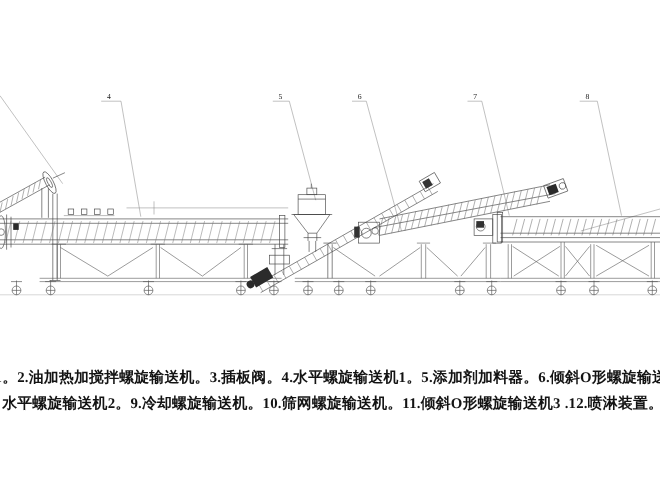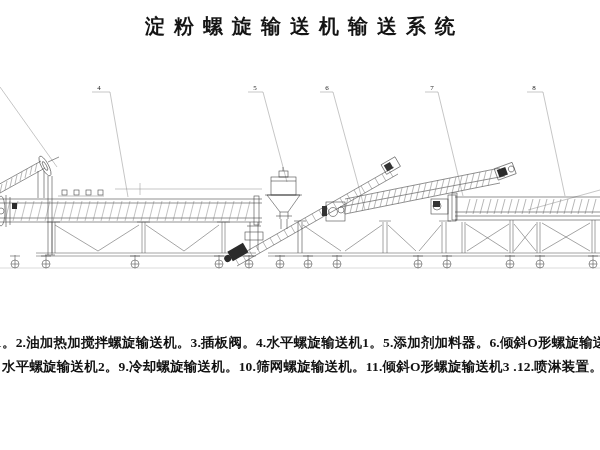--- a/index.html
+++ b/index.html
@@ -17,21 +17,20 @@
     font-size:13.5px;font-weight:700;color:#131313;letter-spacing:.2px;}
   .caption.l1{top:334px;left:-5px;}
   .caption.l2{top:358px;left:2px;}
   svg text{font-family:"Liberation Serif","DejaVu Serif",serif;}
 </style>
 </head>
 <body>
 
 <div class="stage">
 
-  <div class="title">淀粉螺旋输送机输送系统</div>
 
   <svg class="drawing" width="600" height="330" viewBox="0 0 600 330" fill="none" stroke="#474747" stroke-width="0.6">
 
     <defs>
       <g id="foot" stroke="#565656" stroke-width="0.6" fill="none">
         <path d="M-5 1 H5 M0 0 V5"></path>
         <circle cx="0" cy="9" r="4"></circle>
         <path d="M0 5 V13 M-4 9 H4"></path>
       </g>
     </defs>

